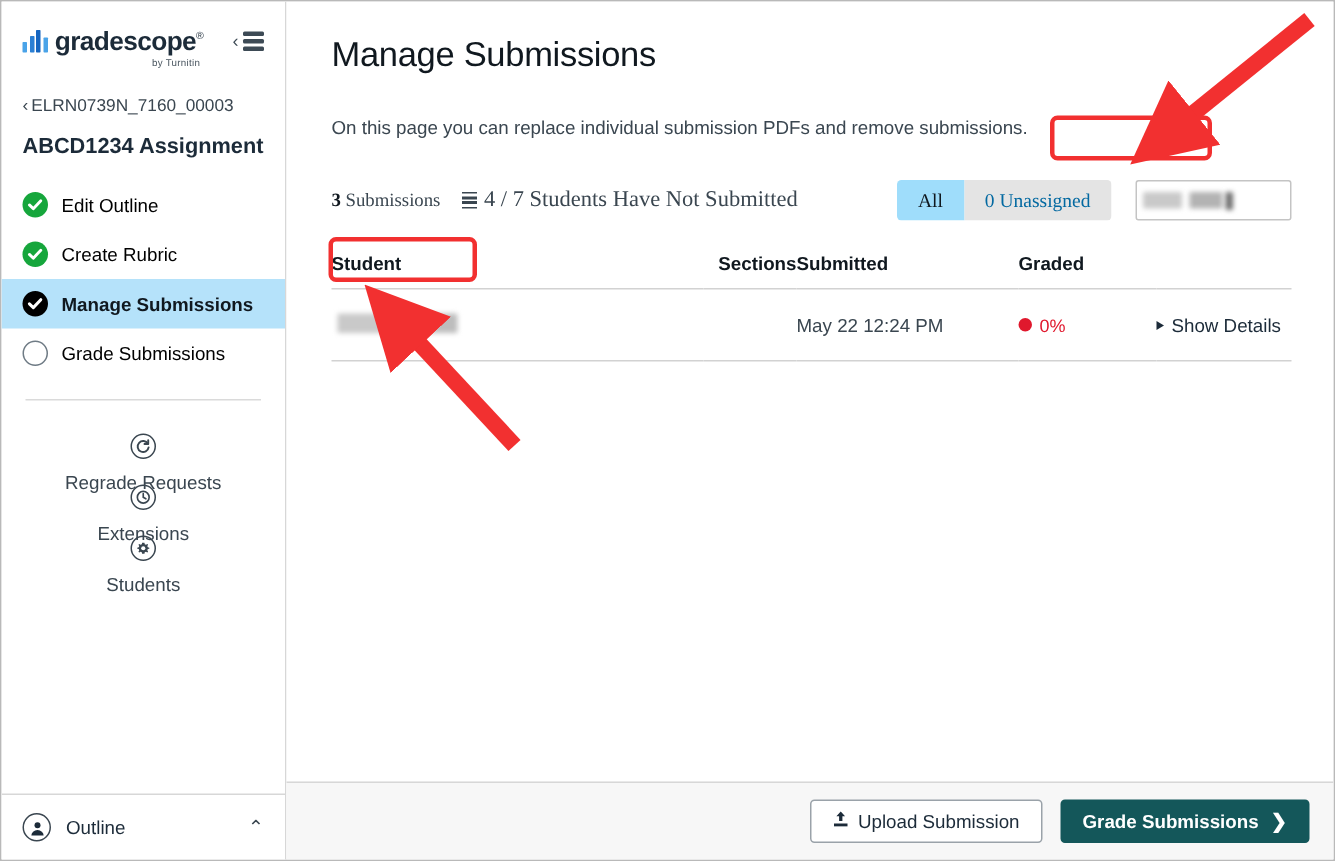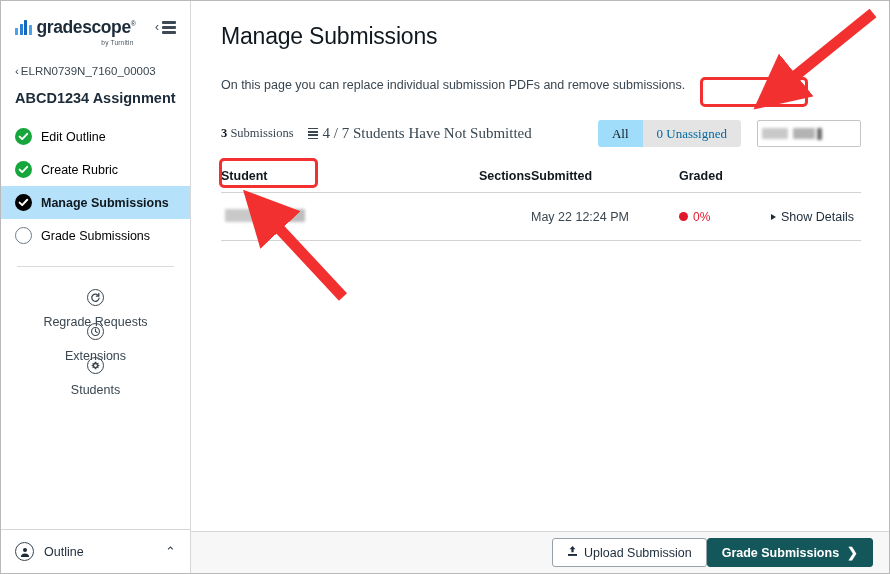--- a/index.html
+++ b/index.html
@@ -339,26 +339,27 @@
   }
   .tri-right {
     width: 0; height: 0;
     border-left: 5px solid #1c2b39;
     border-top: 3.5px solid transparent;
     border-bottom: 3.5px solid transparent;
   }
 
   
   .main-footer {
-    height: 42px;
+    height: 52px;
     background: #f7f7f7;
     border-top: 1px solid #d7d7d7;
     display: flex;
     align-items: center;
     justify-content: flex-end;
+    gap: 12px;
     padding: 0 16px;
     flex-shrink: 0;
   }
   .btn {
     font-size: 12.5px;
     border-radius: 3px;
     display: flex;
     align-items: center;
     gap: 6px;
     cursor: pointer;

